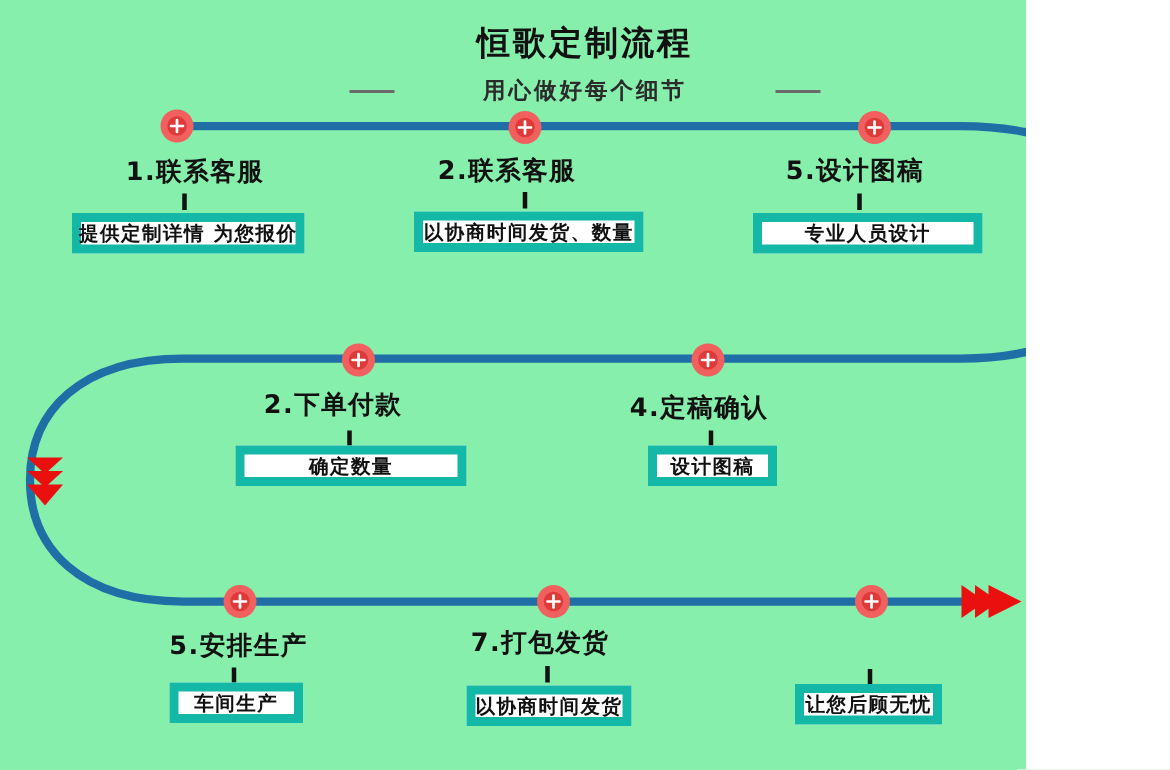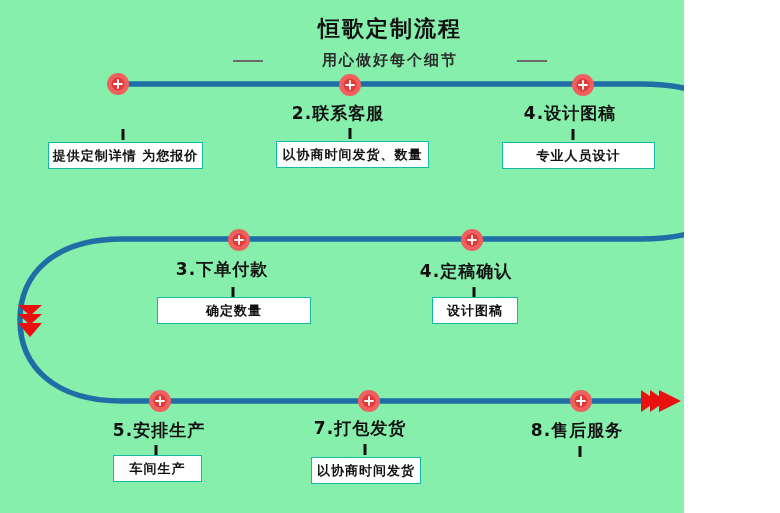--- a/index.html
+++ b/index.html
@@ -10,21 +10,21 @@
   .title{font-size:22px;font-weight:700;letter-spacing:2px;color:#111;}
   .subtitle{margin-top:7px;display:flex;align-items:center;justify-content:center;
             font-size:15px;font-weight:600;color:#2b2b2b;letter-spacing:2px;gap:48px;}
   .dash{display:inline-block;width:30px;height:2px;background:#6b6b6b;margin:0 11px;}
 
   svg.flow{position:absolute;left:0;top:0;}
 
   .step-label{position:absolute;transform:translateX(-50%);white-space:nowrap;
               font-size:17px;font-weight:700;color:#111;letter-spacing:1px;}
   .tick{position:absolute;width:3px;height:11px;background:#111;transform:translateX(-50%);}
-  .note-box{position:absolute;height:27px;border:1px solid #14b8a6;background:#fff;
+  .note-box{position:absolute;height:27px;border:6px solid #14b8a6;background:#fff;
             display:flex;align-items:center;justify-content:center;
             font-size:13px;font-weight:700;white-space:nowrap;color:#111;letter-spacing:1px;
             box-sizing:border-box;}
 </style>
 </head>
 <body>
 
 <div class="stage">
 
   <div class="hdr">
@@ -95,38 +95,39 @@
         <path d="M365 401 H373 M369 397 V405" stroke-width="1.8" stroke-linecap="round" fill="none" stroke="#FFFFFF"></path>
       </g>
       <g>
         <circle cx="581" cy="401" r="11" fill="#F15F5F"></circle>
         <circle cx="581" cy="401" r="6.5" fill="#DF3A3A"></circle>
         <path d="M577 401 H585 M581 397 V405" stroke-width="1.8" stroke-linecap="round" fill="none" stroke="#FFFFFF"></path>
       </g>
     </g>
   </svg>
 
+  <div class="step-label" style="left:130px;top:103px">1.联系客服</div>
   <div class="tick" style="left:123px;top:129px"></div>
   <div class="note-box" style="left:48px;top:142px;width:155px">
     <span>提供定制详情 为您报价</span>
   </div>
 
   <div class="step-label" style="left:338px;top:102px">2.联系客服</div>
   <div class="tick" style="left:350px;top:128px"></div>
   <div class="note-box" style="left:276px;top:141px;width:153px">
     <span>以协商时间发货、数量</span>
   </div>
 
-  <div class="step-label" style="left:570px;top:102px">4.设计图稿</div>
+  <div class="step-label" style="left:570px;top:102px">5.设计图稿</div>
   <div class="tick" style="left:573px;top:129px"></div>
   <div class="note-box" style="left:502px;top:142px;width:153px">
     <span>专业人员设计</span>
   </div>
 
-  <div class="step-label" style="left:222px;top:258px">3.下单付款</div>
+  <div class="step-label" style="left:222px;top:258px">2.下单付款</div>
   <div class="tick" style="left:233px;top:287px"></div>
   <div class="note-box" style="left:157px;top:297px;width:154px">
     <span>确定数量</span>
   </div>
 
   <div class="step-label" style="left:466px;top:260px">4.定稿确认</div>
   <div class="tick" style="left:474px;top:287px"></div>
   <div class="note-box" style="left:432px;top:297px;width:86px">
     <span>设计图稿</span>
   </div>
@@ -136,16 +137,18 @@
   <div class="note-box" style="left:113px;top:455px;width:89px">
     <span>车间生产</span>
   </div>
 
   <div class="step-label" style="left:360px;top:417px">7.打包发货</div>
   <div class="tick" style="left:365px;top:444px"></div>
   <div class="note-box" style="left:311px;top:457px;width:110px">
     <span>以协商时间发货</span>
   </div>
 
-  <div class="step-label" style="left:577px;top:419px">8.售后服务</div>
   <div class="tick" style="left:580px;top:446px"></div>
+  <div class="note-box" style="left:530px;top:456px;width:98px">
+    <span>让您后顾无忧</span>
+  </div>
 
 </div>
 
 </body></html>

